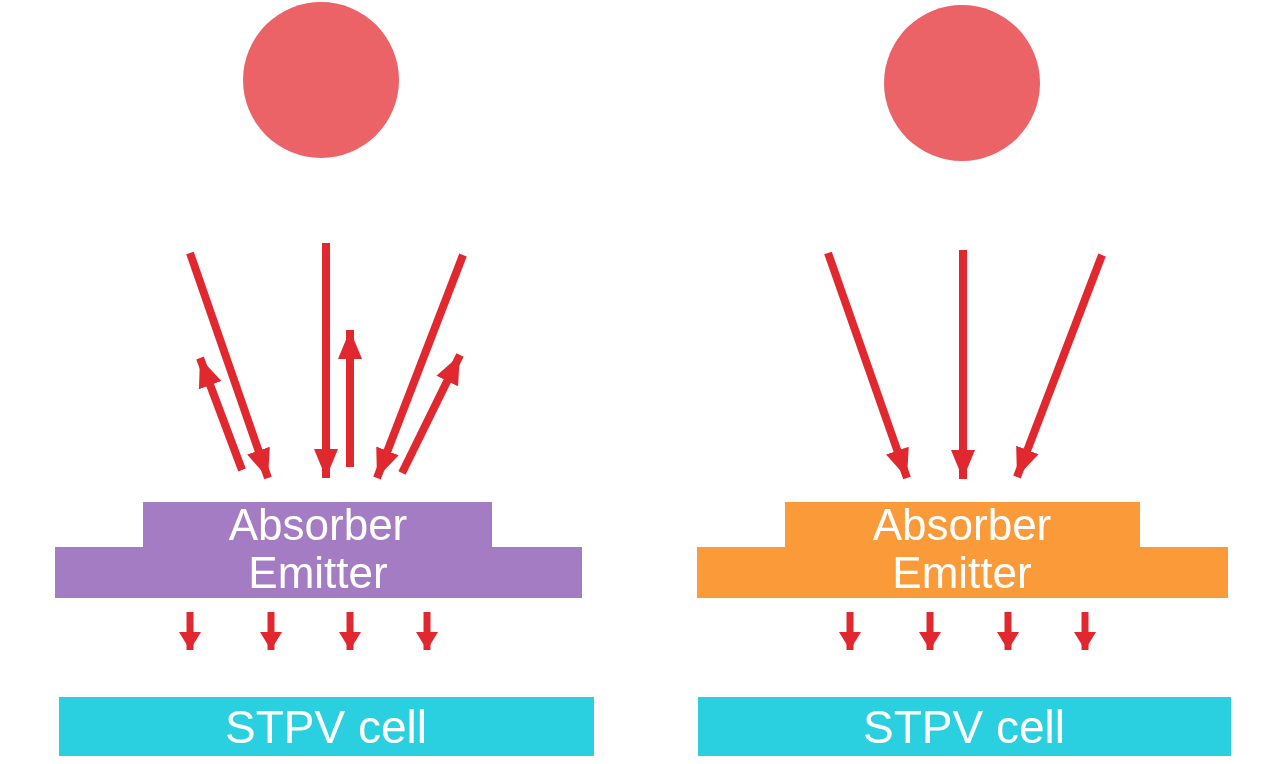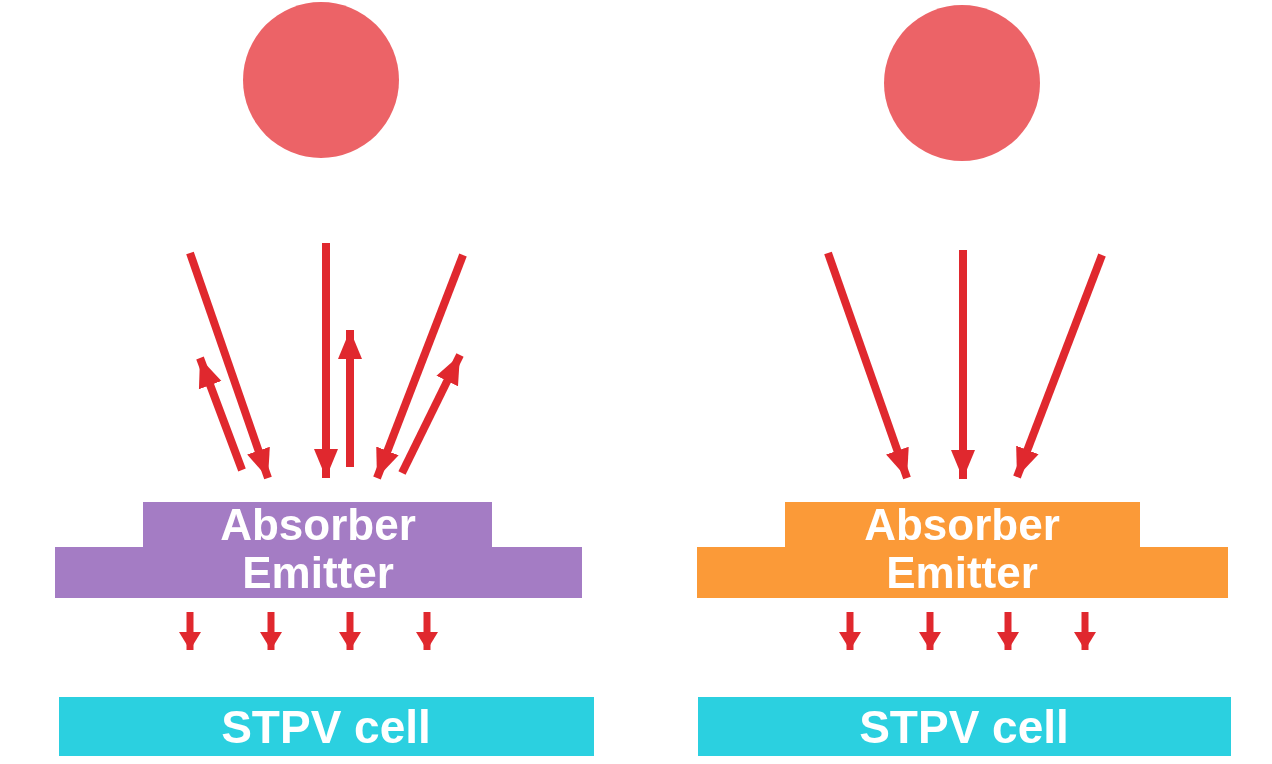--- a/index.html
+++ b/index.html
@@ -7,21 +7,20 @@
     padding: 0;
     background: #ffffff;
     font-family: "Liberation Sans", sans-serif;
   }
   .canvas-wrap {
     position: relative;
     width: 1272px;
     height: 764px;
     background: #ffffff;
     overflow: hidden;
-    font-weight: bold;
   }
   svg text {
     font-family: "Liberation Sans", sans-serif;
     fill: #ffffff;
   }
   .layer-label { font-size: 44px; }
   .cell-label  { font-size: 46px; }
 </style>
 </head>
 <body style="background: rgb(255, 255, 255);">

